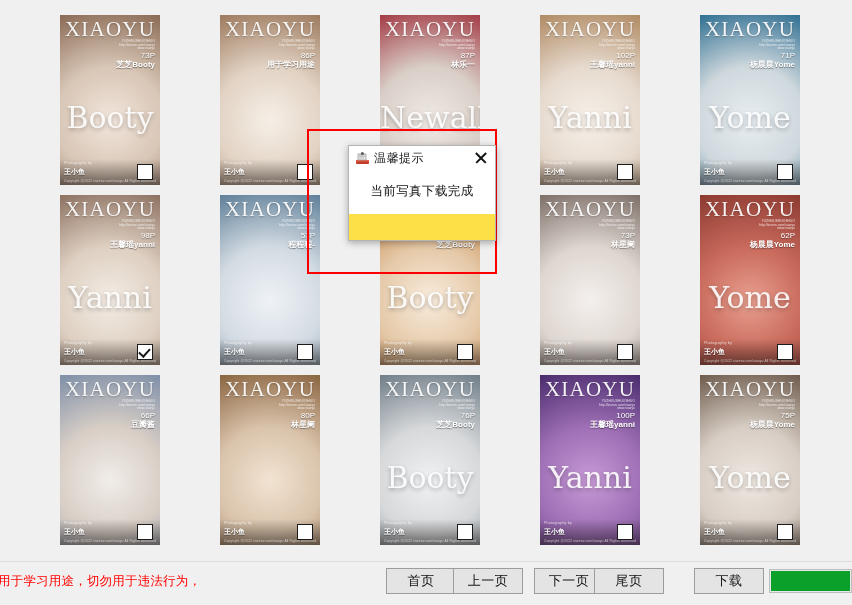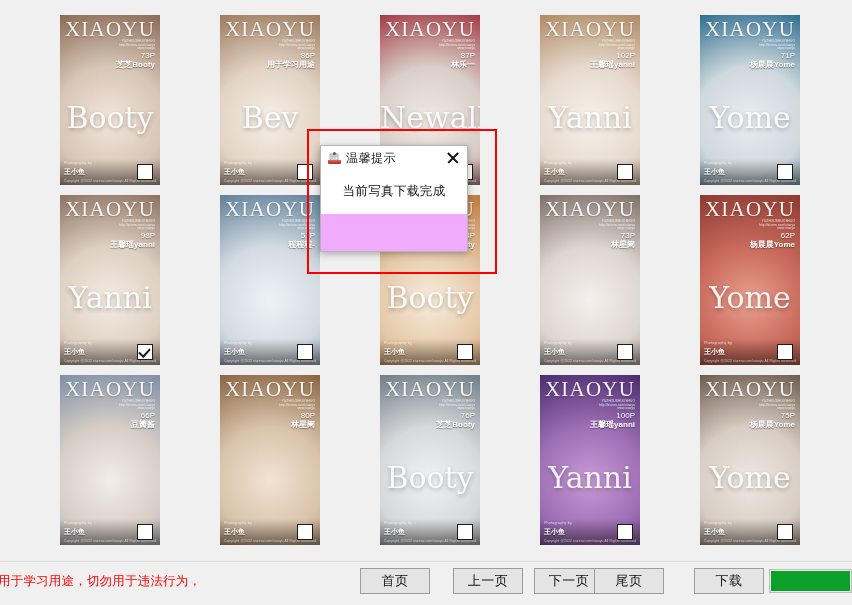--- a/index.html
+++ b/index.html
@@ -164,25 +164,25 @@
     height: 145px;
     border: 2px solid #fc0000;
     box-sizing: border-box;
     pointer-events: none;
     z-index: 40;
   }
 
   
   .dialog {
     position: absolute;
-    left: 320px;
+    left: 348px;
     top: 145px;
     width: 148px;
-    height: 107px;
-    background: #f0abfc;
+    height: 96px;
+    background: #fde047;
     border: 1px solid #b4b4b4;
     box-shadow: 0 2px 7px rgba(0,0,0,0.30);
     box-sizing: border-box;
     z-index: 50;
     font-family: "DejaVu Sans", "Liberation Sans", sans-serif;
   }
   .dlg-title {
     position: relative;
     height: 25px;
     background: #ffffff;
@@ -360,21 +360,20 @@
       <div class="cover">
         <div class="photo" style="background:
                radial-gradient(circle at 50% 62%, #f6efe7 0%, #e2d3c4 46%, #9d7a5e 100%),
                linear-gradient(160deg, #e2d3c4 0%, #9d7a5e 100%);"></div>
         <div class="masthead">XIAOYU</div>
         <div class="meta">
           <div class="url">YUZHOUSHUOSHUO<br>http://xiuren.com/xiaoyu<br>www.xiaoyu</div>
           <div class="pages">86P</div>
           <div class="model">用于学习用途</div>
         </div>
-        <div class="script" style="top:88px;">Bev</div>
         <div class="footer-band">
           <div class="ph">Photography by</div>
           <div class="author">王小鱼</div>
           <div class="copy">Copyright @2022 xiurenv.com/xiaoyu All Rights Reserved</div>
         </div>
       </div>
       <div class="chk"></div>
     </div>
       <div class="cell" style="left: 380px; top: 15px;">
       <div class="cover">
@@ -655,21 +654,21 @@
       <span class="dlg-close"></span>
     </div>
     <div class="dlg-body">
       <div class="dlg-msg">当前写真下载完成</div>
     </div>
   </div>
 
   <div class="toolbar">
     <div class="notice">用于学习用途，切勿用于违法行为，</div>
     <div id="navbtns">
-        <button class="navbtn" style="left: 360px;">首页</button>
+        <button class="navbtn" style="left: 386px;">首页</button>
         <button class="navbtn" style="left: 453px;">上一页</button>
         <button class="navbtn" style="left: 534px;">下一页</button>
         <button class="navbtn" style="left: 594px;">尾页</button>
         <button class="navbtn" style="left: 694px;">下载</button>
       </div>
     <div class="progress-outer">
       <div class="progress-fill" id="pfill" style="width: 100%;"></div>
     </div>
   </div>
 

